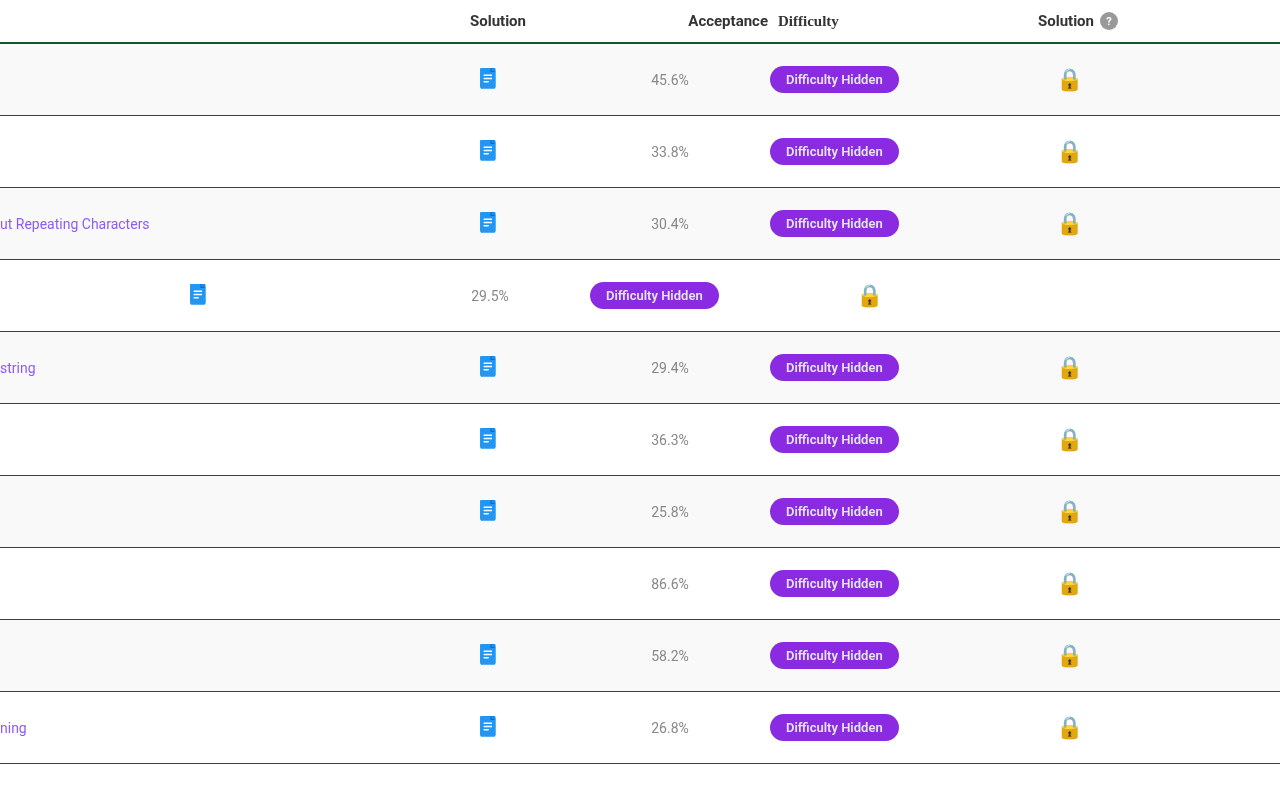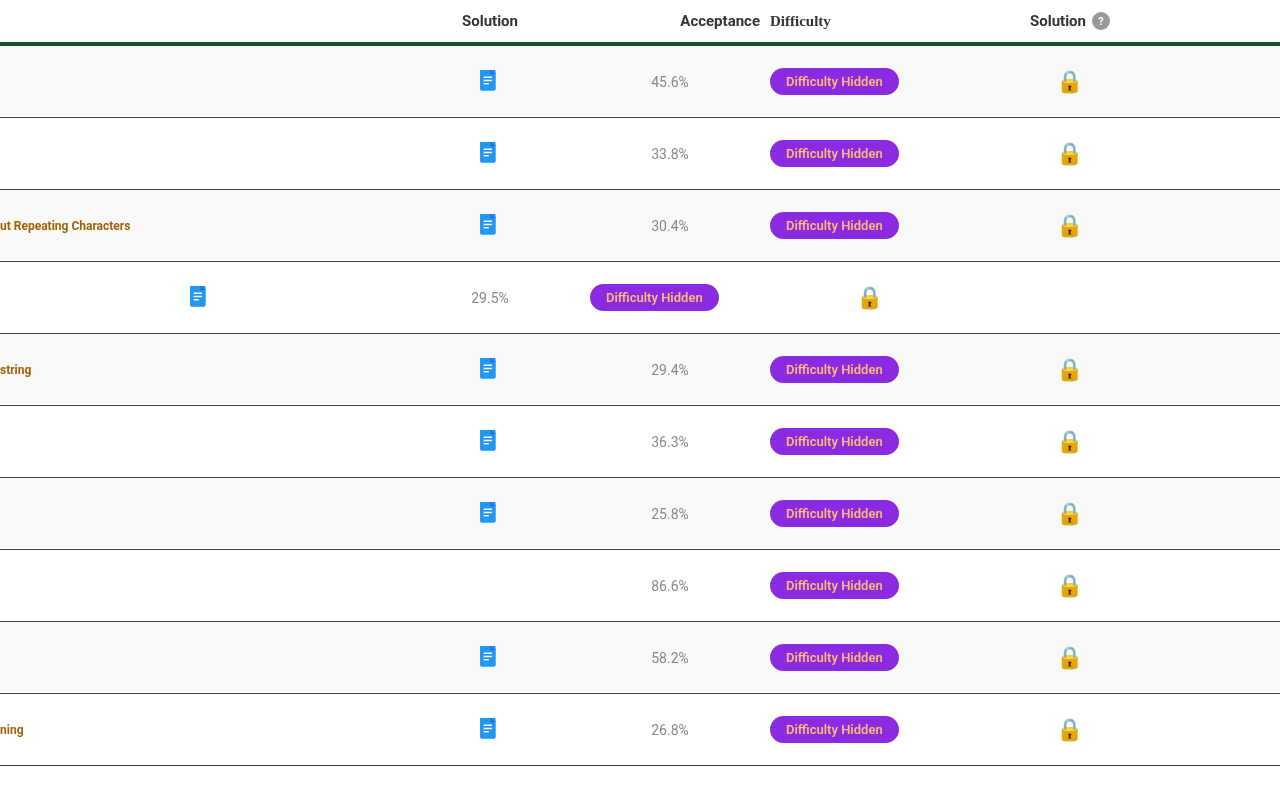--- a/index.html
+++ b/index.html
@@ -16,22 +16,22 @@
       overflow-x: hidden;
     }
 
     .table-container {
       width: 100%;
     }
 
     .table-header {
       display: grid;
       grid-template-columns: 400px 180px 180px 220px 180px;
-      padding: 12px 0;
-      border-bottom: 4px solid #14532d;
+      padding: 12px 8px;
+      border-bottom: 2px solid #14532d;
       background: #fff;
     }
 
     .header-cell {
       font-weight: 700;
       font-size: 15px;
       color: #333;
       display: flex;
       align-items: center;
       gap: 6px;
@@ -78,23 +78,23 @@
 
     .table-row:nth-child(odd) {
       background: #f9f9f9;
     }
 
     .table-row:nth-child(even) {
       background: #ffffff;
     }
 
     .row-title {
-      color: #a16207;
-      font-size: 12px;
-      font-weight: 700;
+      color: #8b5cf6;
+      font-size: 14px;
+      font-weight: 400;
       cursor: pointer;
       padding-right: 10px;
       white-space: nowrap;
       overflow: hidden;
     }
 
     .solution-cell {
       display: flex;
       align-items: center;
       justify-content: center;
@@ -122,21 +122,21 @@
     }
 
     .difficulty-cell {
       display: flex;
       align-items: center;
       padding-left: 10px;
     }
 
     .difficulty-badge {
       background: #8a2be2;
-      color: #fdba74;
+      color: #e5e5e5;
       font-size: 13px;
       font-weight: 600;
       padding: 6px 16px;
       border-radius: 20px;
       white-space: nowrap;
     }
 
     .frequency-cell {
       display: flex;
       align-items: center;

